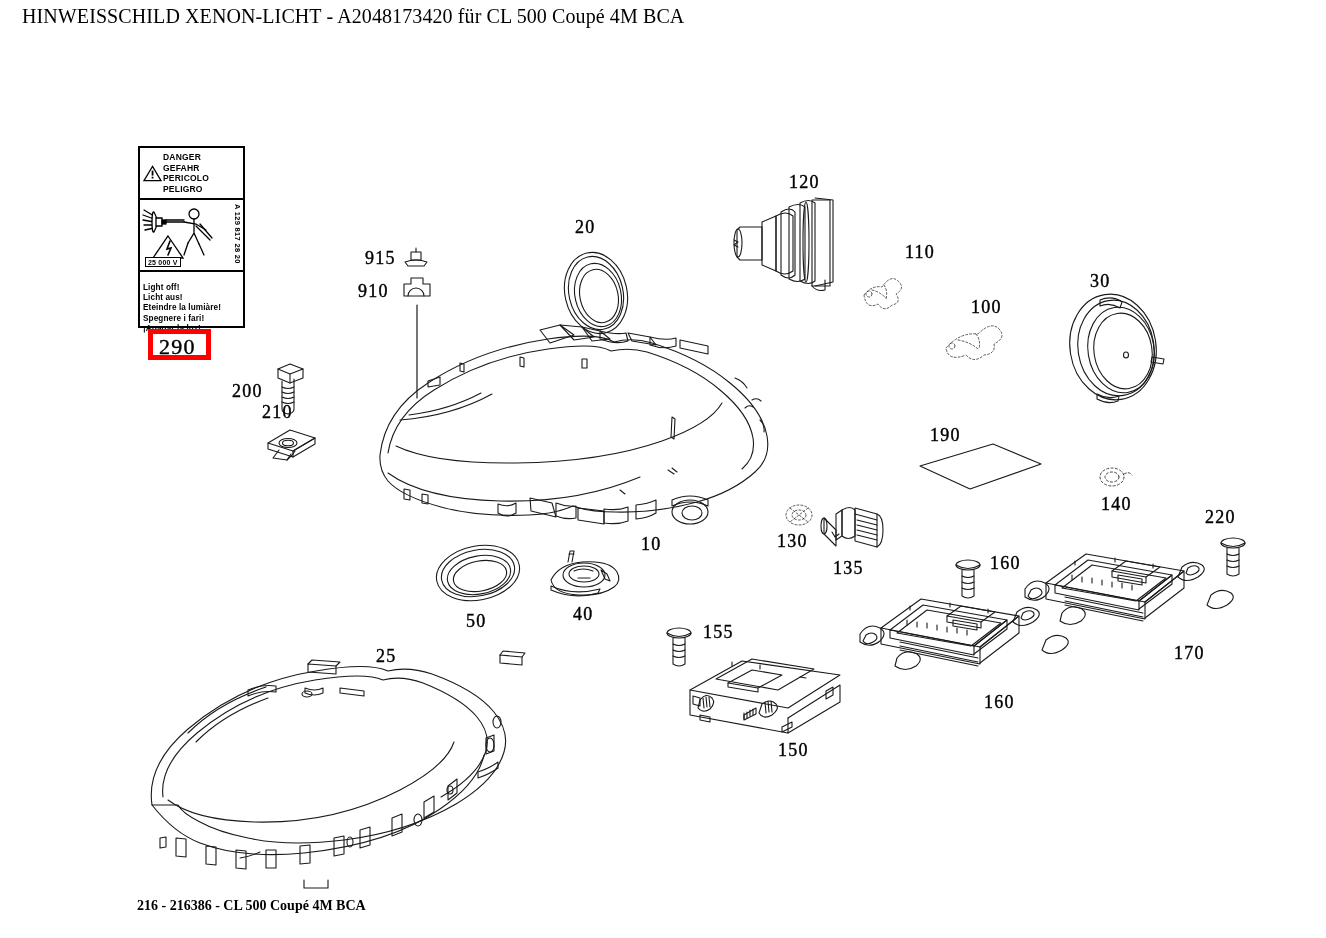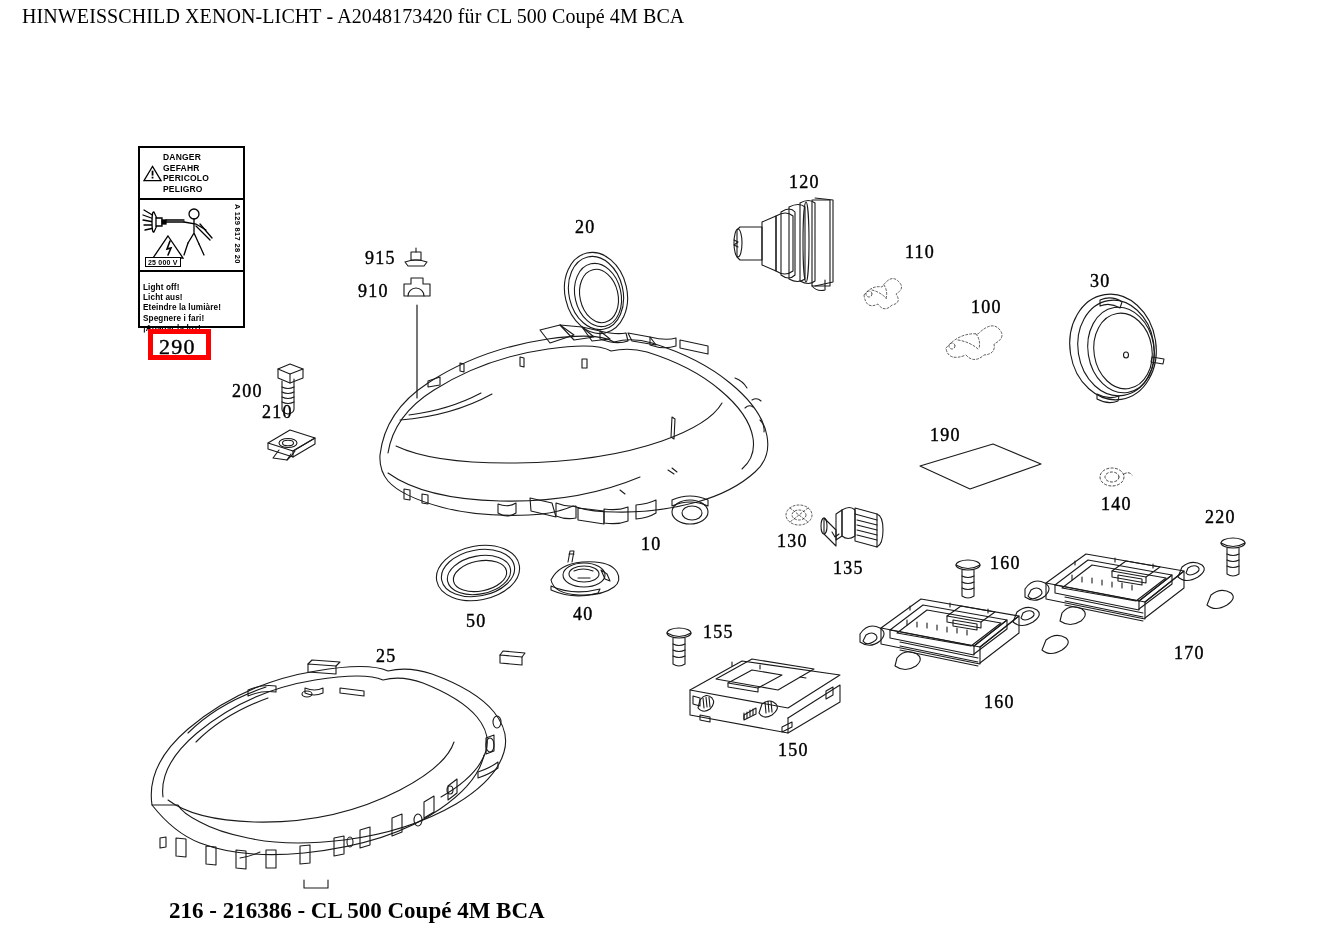--- a/index.html
+++ b/index.html
@@ -29,25 +29,24 @@
     font-size: 20px;
     color: #000;
     white-space: nowrap;
     letter-spacing: 0.1px;
   }
   .caption {
     position: absolute;
     left: 137px;
     top: 898px;
     font-family: "Liberation Serif", serif;
-    font-size: 23px;
+    font-size: 14px;
     font-weight: bold;
     color: #000;
     white-space: nowrap;
-    margin-left: 32px;
   }
   
   .num {
     position: absolute;
     font-family: "Liberation Serif", serif;
     font-size: 18px;
     color: #000;
     white-space: nowrap;
     -webkit-text-stroke: 0.4px #000;
     letter-spacing: 1.2px;

